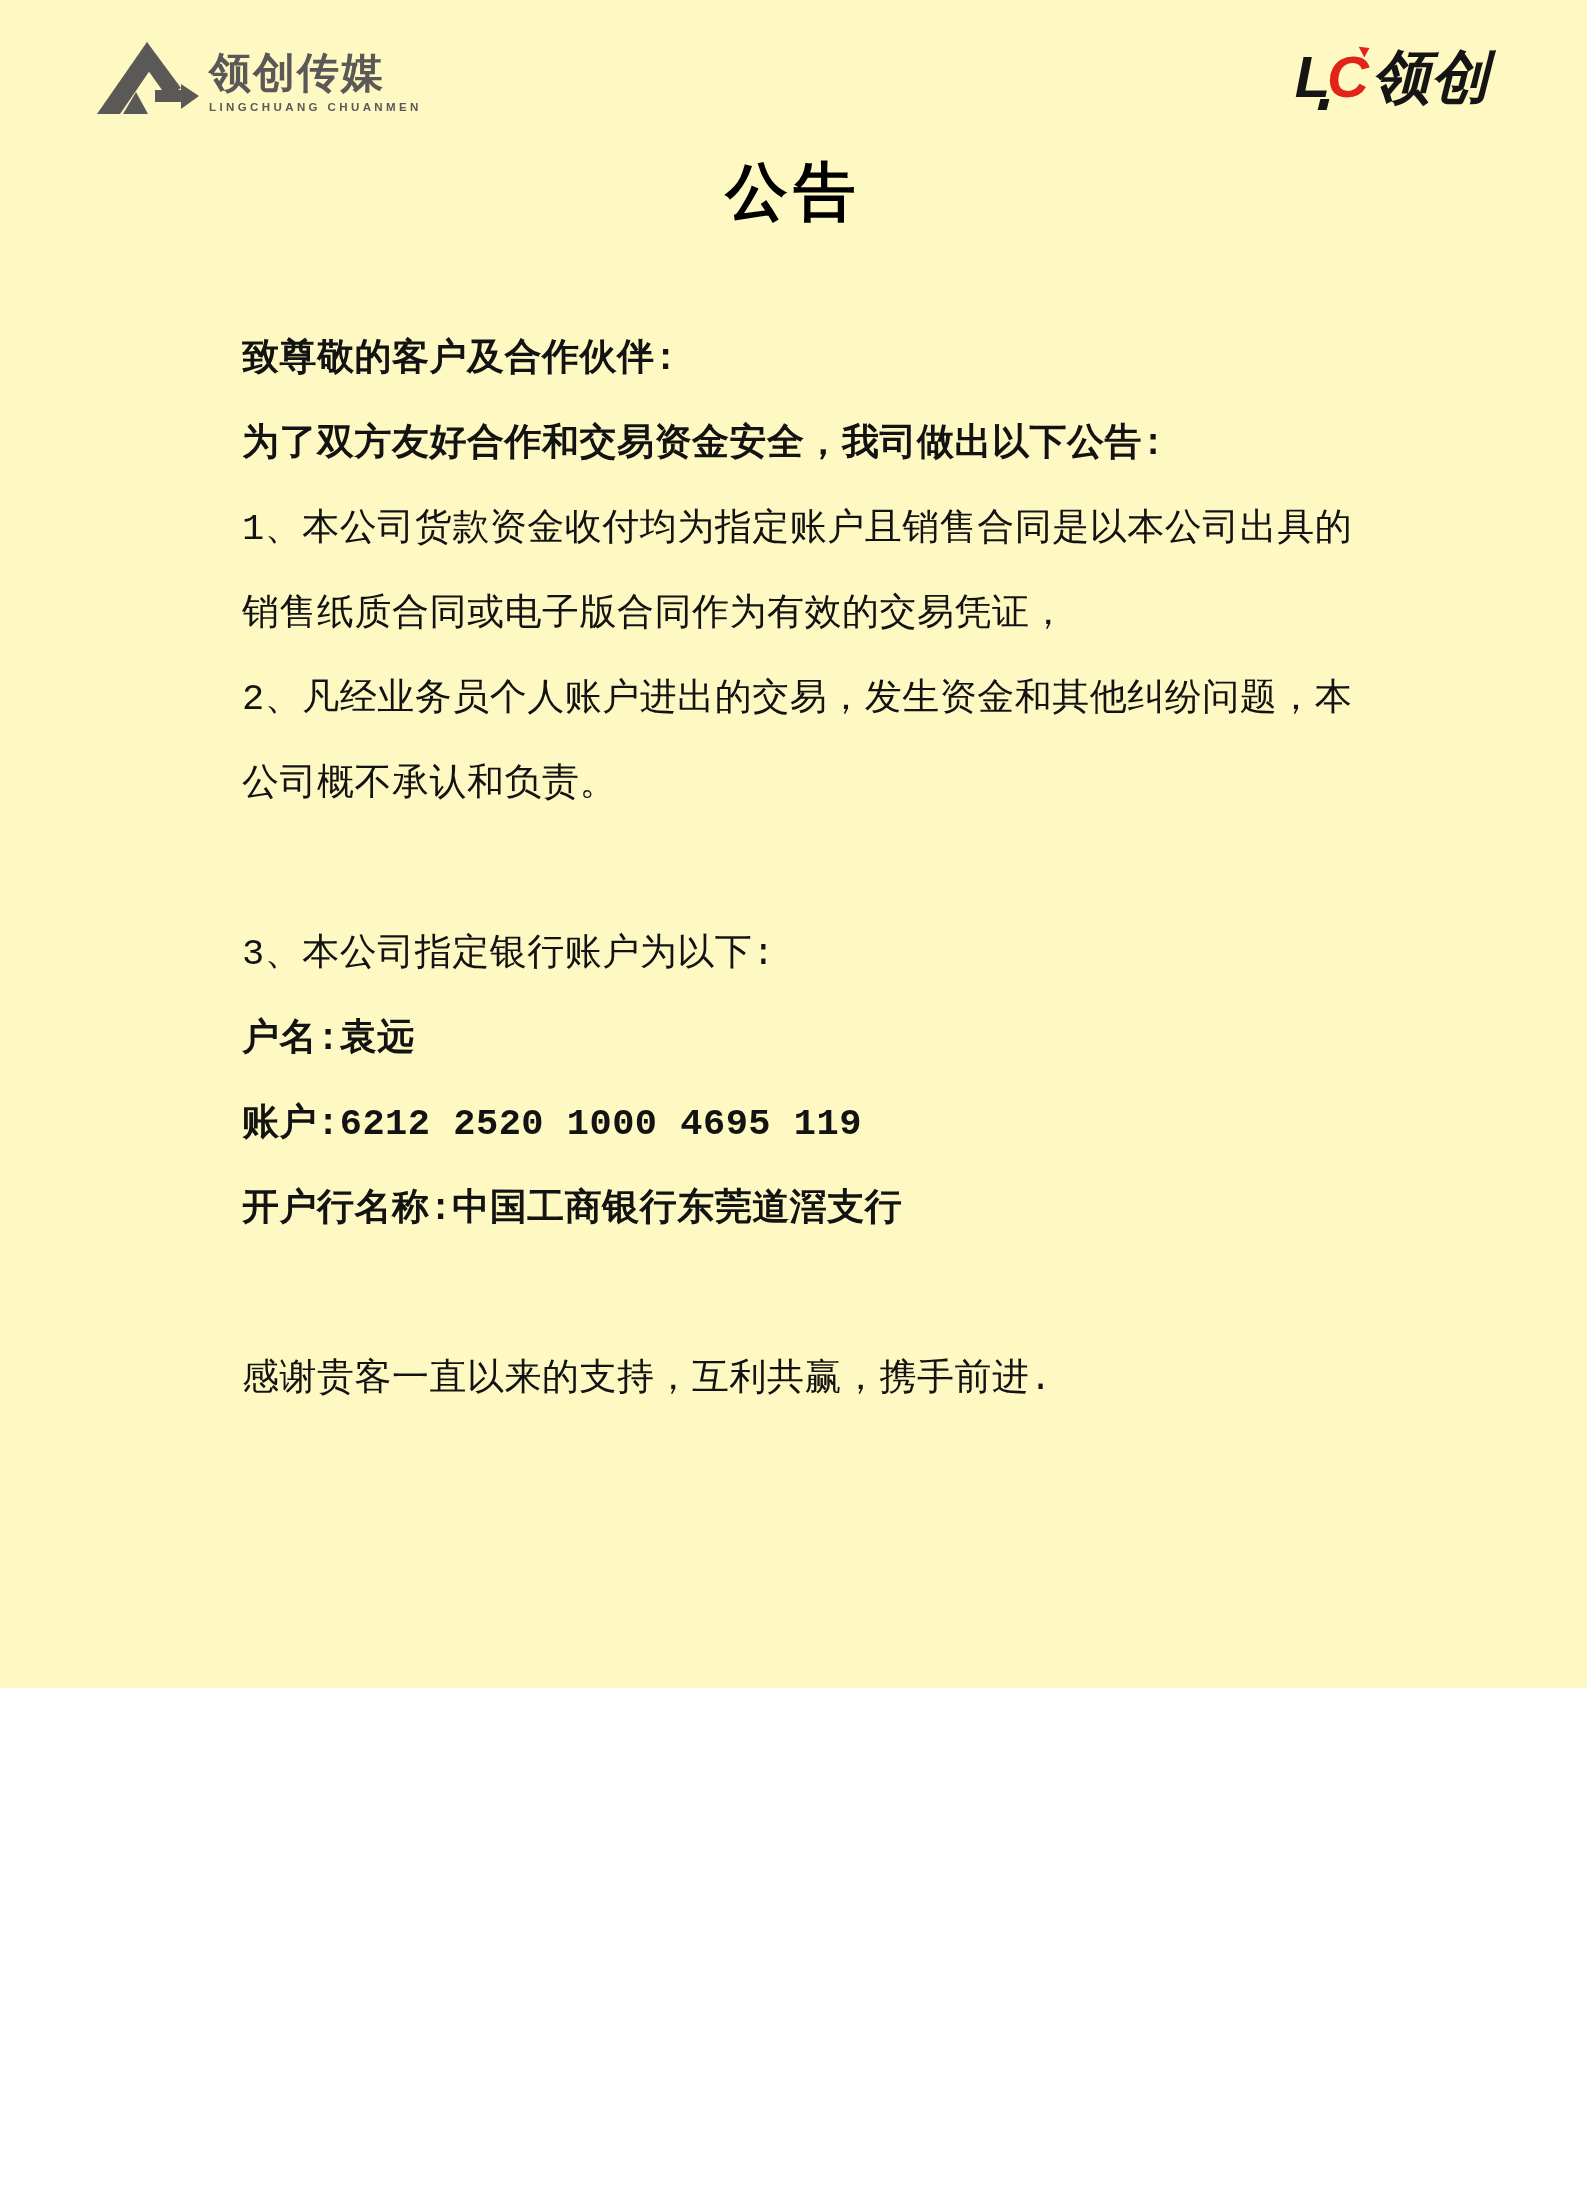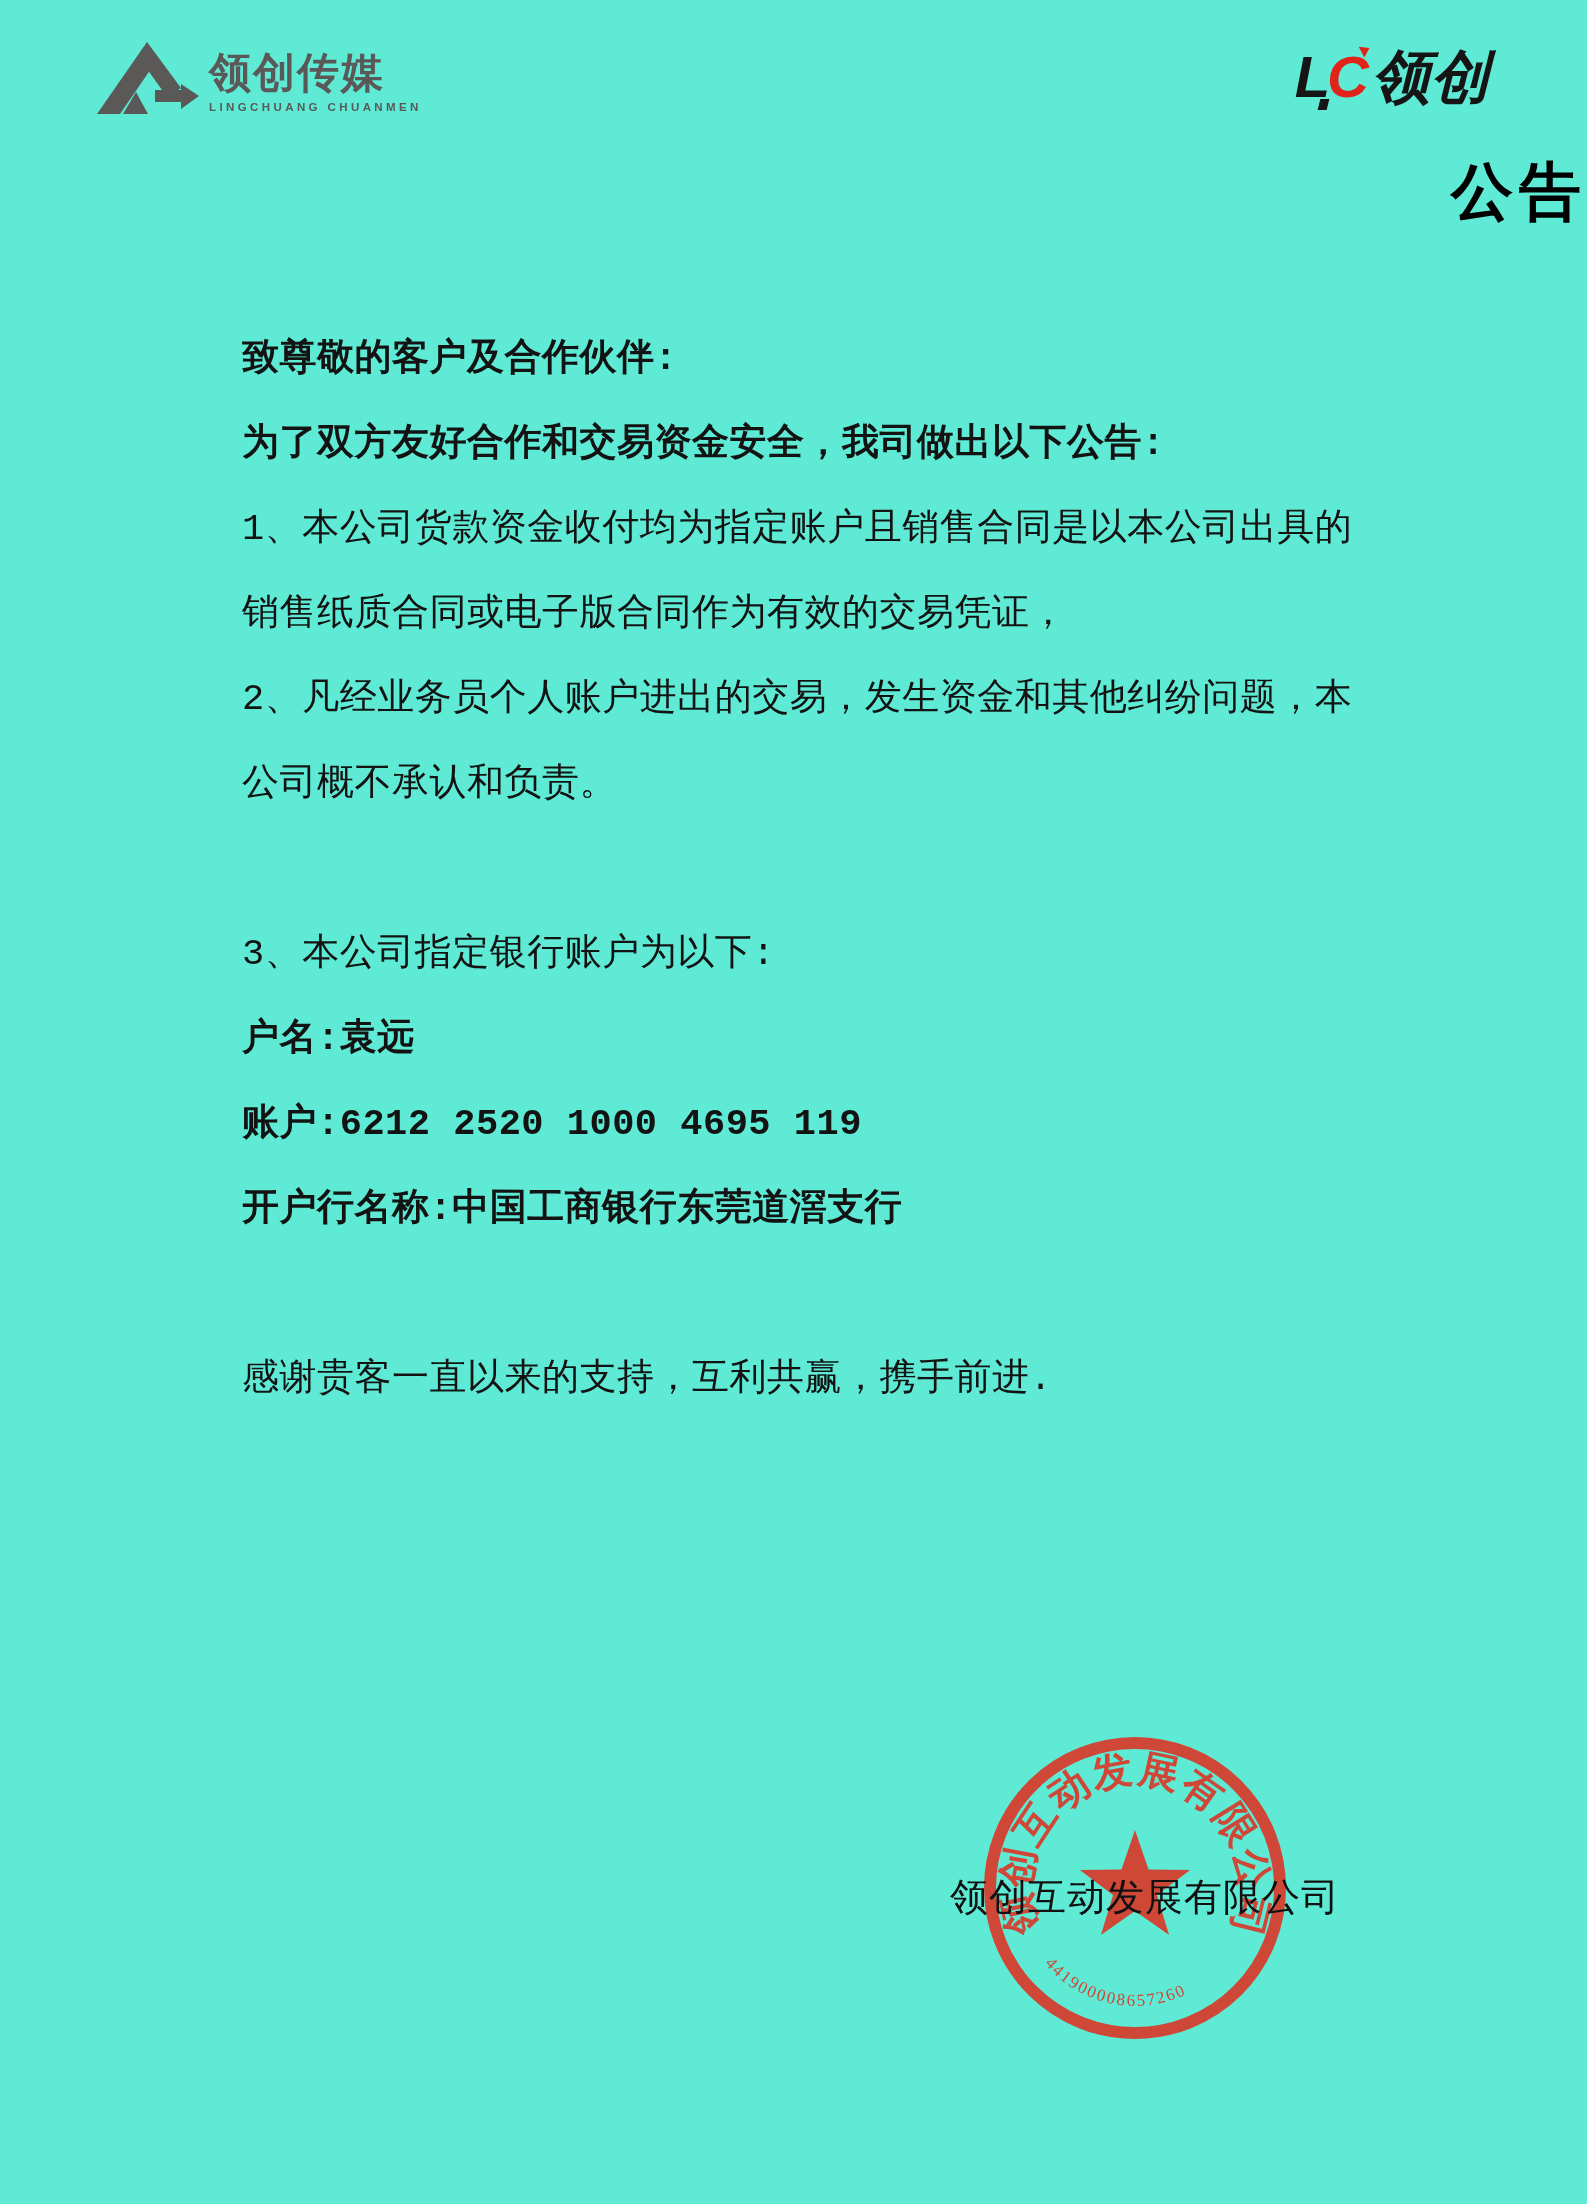--- a/index.html
+++ b/index.html
@@ -1,20 +1,20 @@
 <!DOCTYPE html>
 <html><head>
 <meta charset="utf-8">
 <style>
   * { margin:0; padding:0; box-sizing:border-box; }
   html,body { background:#ffffff; }
   .page {
     position:relative;
-    width:1587px; height:2204px;
-    background:#5eead4;
+    width:1587px; height:1688px;
+    background:#fef9c3;
     font-family:"Liberation Serif","DejaVu Serif",serif;
     color:#111;
     overflow:hidden;
   }
 
   
   .left-logo { position:absolute; left:95px; top:40px; display:flex; align-items:flex-start; }
   .left-logo svg { display:block; }
   .left-logo .txtcol { margin-left:10px; padding-top:12px; font-family:"Liberation Sans","DejaVu Sans",sans-serif; }
   .left-logo .cname { font-size:42px; font-weight:bold; color:#5b5858; letter-spacing:2px; line-height:1; }
@@ -40,21 +40,21 @@
   }
   .right-logo .l-dot {
     position:absolute; left:-8px; bottom:-4px;
     width:9px; height:11px; background:#151515; transform:skewX(-14deg);
   }
   .right-logo .cn-part { color:#151515; letter-spacing:1px; margin-left:4px; }
 
   
   .doc-title {
     position:absolute; top:150px; left:0; width:100%;
-    text-align:right; font-size:62px; font-weight:bold; letter-spacing:6px; color:#000;
+    text-align:center; font-size:62px; font-weight:bold; letter-spacing:6px; color:#000;
   }
 
   
   .body-text { position:absolute; left:242px; top:314px; width:1150px;font-family:Liberation Mono, monospace; }
   .line {
     height:85px; display:flex; align-items:center;
     font-size:37px; letter-spacing:0.5px; color:#131313; white-space:pre;
   }
   .line.bold { font-weight:bold; }
   .line.gap { margin-top:85px; }

